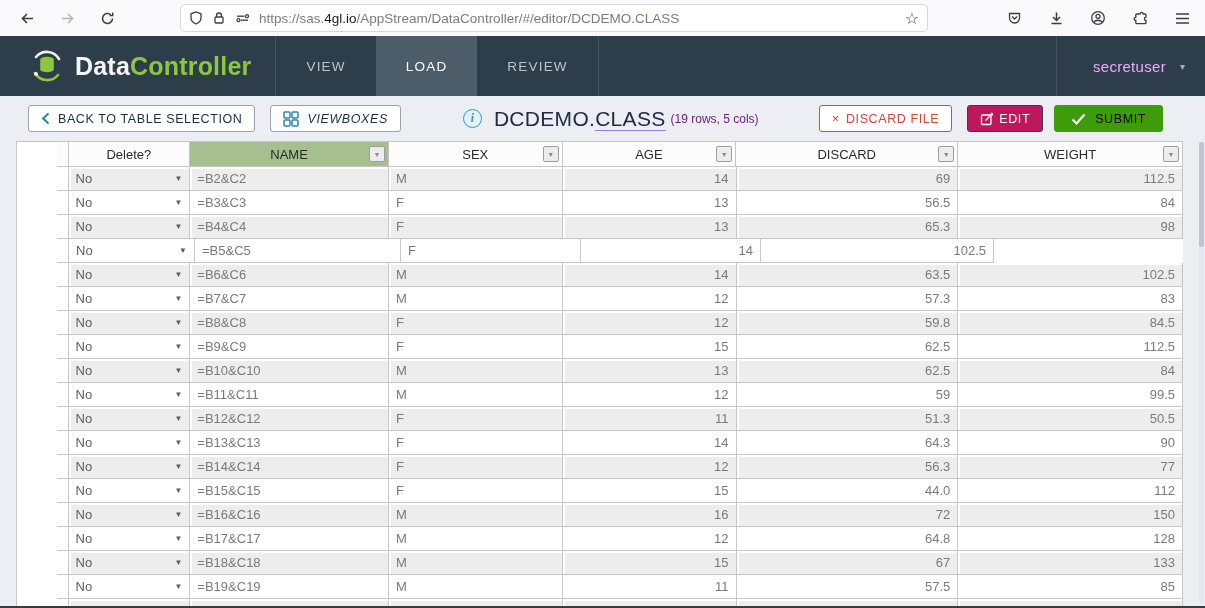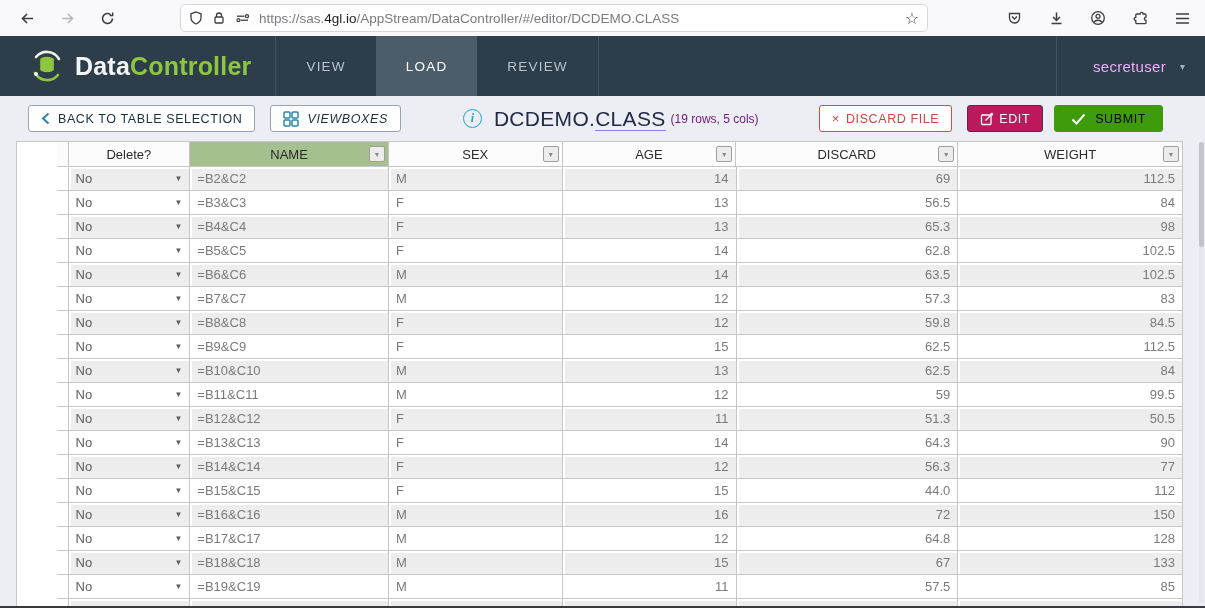--- a/index.html
+++ b/index.html
@@ -302,21 +302,20 @@
   </div>
         <div class="tr even">
     <div class="td c-handle"></div>
     <div class="td c-del">
             <span>No</span>
             <span class="arr">▼</span>
           </div>
     <div class="td c-name">=B5&amp;C5</div>
     <div class="td c-sex">F</div>
     <div class="td num c-age">14</div>
-    <div class="td num c-height">62.8</div>
     <div class="td num c-weight">102.5</div>
   </div>
         <div class="tr odd">
     <div class="td c-handle"></div>
     <div class="td c-del">
             <span>No</span>
             <span class="arr">▼</span>
           </div>
     <div class="td c-name">=B6&amp;C6</div>
     <div class="td c-sex">M</div>

